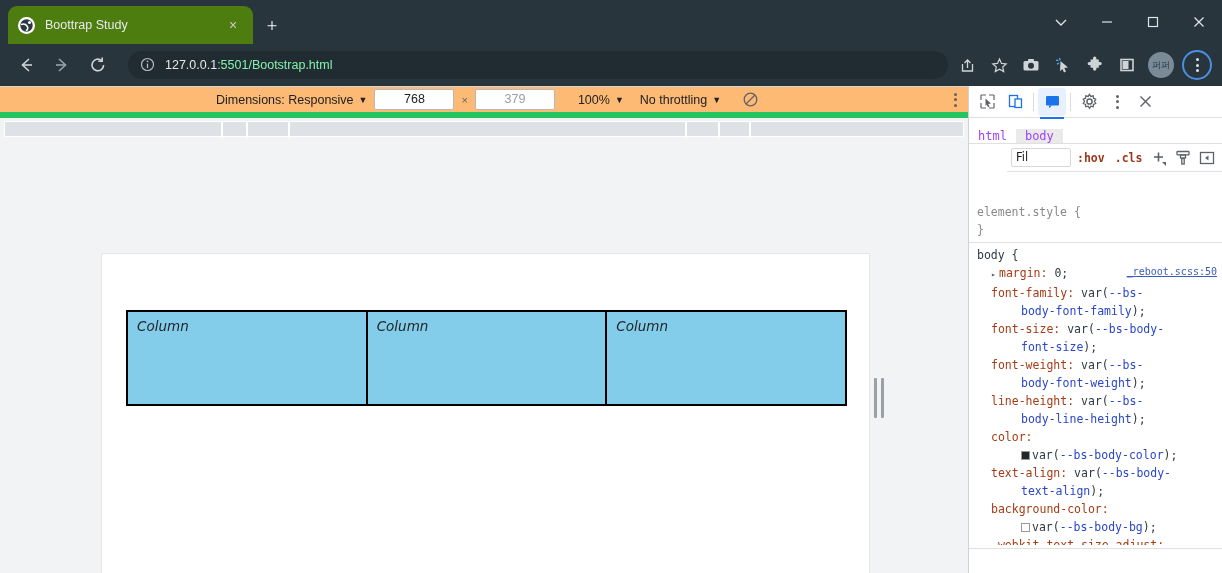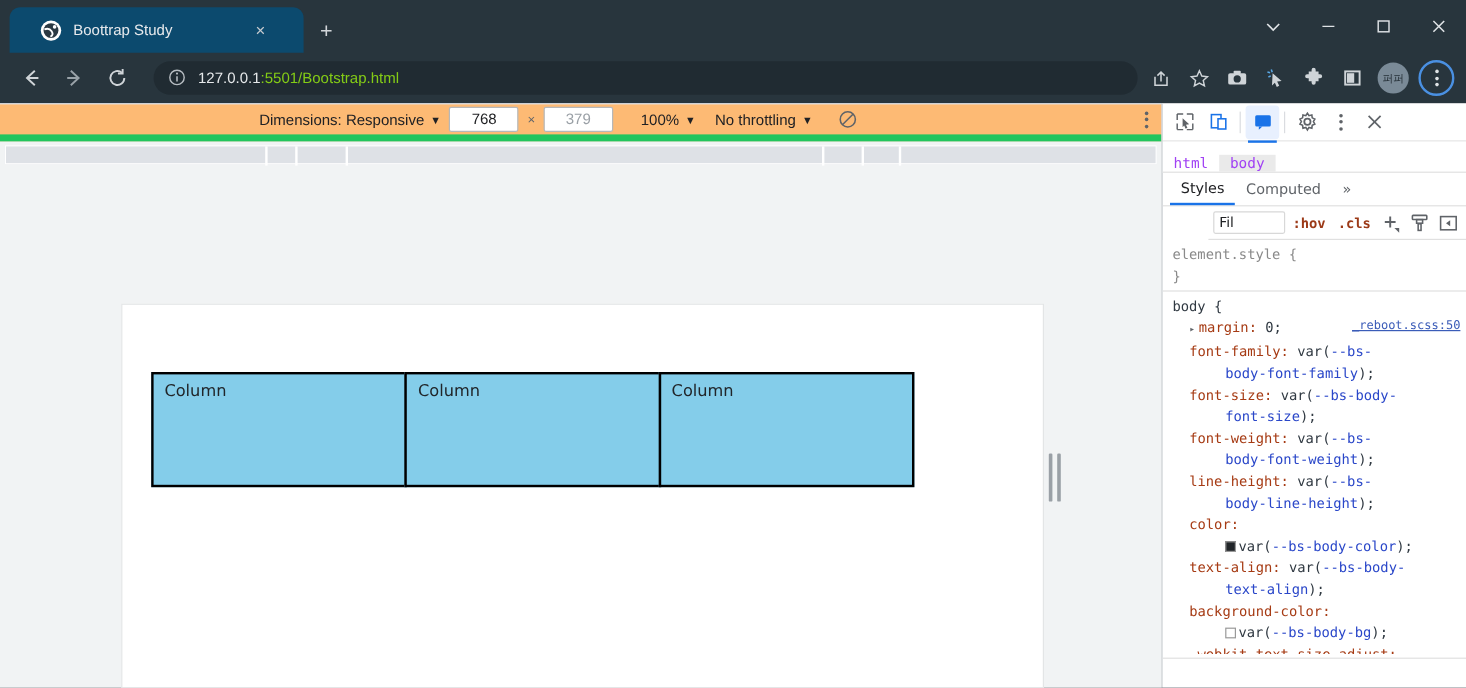--- a/index.html
+++ b/index.html
@@ -17,22 +17,22 @@
   
   .browser-chrome {
     position: absolute; left: 0; top: 0; width: 1222px; height: 86px;
     background: #28353d;
   }
   .tabstrip {
     position: absolute; left: 0; top: 0; width: 1222px; height: 44px;
   }
   .tab {
     position: absolute; left: 8px; top: 6px; width: 245px; height: 38px;
-    background: #0c4a6e; border-radius: 9px 9px 0 0;
-    display: flex; align-items: center; padding: 0 26px;
+    background: #4d7c0f; border-radius: 9px 9px 0 0;
+    display: flex; align-items: center; padding: 0 10px;
   }
   .tab-favicon {
     width: 17px; height: 17px; border-radius: 50%;
     background: #ffffff; position: relative; flex: 0 0 auto; margin-right: 10px;
     overflow: hidden;
   }
   .tab-favicon svg { display: block; }
   .tab-title {
     color: #e8eaed; font-size: 12.5px; white-space: nowrap;
     overflow: hidden; text-overflow: ellipsis; flex: 1 1 auto;
@@ -71,21 +71,21 @@
     padding: 0 12px; margin: 0 8px 0 10px; min-width: 0;
   }
   .omni-info {
     width: 16px; height: 16px; flex: 0 0 auto; margin-right: 9px;
     color: #b6bcc1;
   }
   .omni-url {
     font-size: 12.5px; color: #e6e9eb; white-space: nowrap;
     overflow: hidden; text-overflow: ellipsis;
   }
-  .omni-url .dim { color: #84cc16; text-align: right; }
+  .omni-url .dim { color: #86efac; text-align: right; }
   .tb-icons { display: flex; align-items: center; flex: 0 0 auto; }
   .tb-ico {
     width: 30px; height: 30px; display: flex; align-items: center;
     justify-content: center; color: #cfd4d8; margin-left: 2px;
   }
   .omni-actions {
     display: flex; align-items: center; flex: 0 0 auto;
     margin-left: -6px;
   }
   .avatar {
@@ -114,21 +114,21 @@
     background: #fdba74; display: flex; align-items: center;
     border-bottom: 6px solid #22c55e;
   }
   .dt-spacer { width: 216px; flex: 0 0 auto; }
   .dt-item {
     font-size: 12.5px; color: #202124; display: flex; align-items: center;
     white-space: nowrap;
   }
   .dt-caret { margin-left: 5px; font-size: 9px; }
   .dt-input {
-    width: 58px; height: 21px; border: 1px solid #b6b8ba;
+    width: 80px; height: 21px; border: 1px solid #b6b8ba;
     border-radius: 2px; background: #fff; margin: 0 7px;
     font-size: 12.5px; color: #202124; text-align: center;
     line-height: 19px; flex: 0 0 auto;
   }
   .dt-input.placeholder { color: #9aa0a6; }
   .dt-x { color: #5f6368; font-size: 11px; }
   .dt-gap { width: 16px; flex: 0 0 auto; }
   .dt-right { margin-left: auto; display: flex; align-items: center; }
   .dt-ico {
     width: 26px; height: 26px; display: flex; align-items: center;
@@ -148,22 +148,23 @@
   .viewport-wrap {
     position: absolute; left: 0; top: 53px; width: 968px; height: 434px;
     background: #f1f3f4; overflow: hidden;
   }
   .page-frame {
     position: absolute; left: 101px; top: 113px;
     width: 769px; height: 380px; background: #ffffff;
     border: 1px solid #e3e5e6;
   }
   .row {
-    position: absolute; left: 24px; top: 56px; width: 636px; height: 96px;
+    position: absolute; left: 24px; top: 56px; width: 721px; height: 96px;
     display: flex;
+    font-style: italic;
   }
   .col {
     flex: 1 1 0; background: #84cdea;
     border: 2px solid #000000; margin-left: -2px;
     font-size: 13.5px; color: #212529; padding: 6px 9px;
     font-family: "DejaVu Sans", sans-serif;
   }
   .col:first-child { margin-left: 0; }
 
   .handle-right {
@@ -511,25 +512,20 @@
             <line x1="12.5" y1="2.5" x2="2.5" y2="12.5" stroke="#5f6368" stroke-width="1.4"></line>
           </svg>
       </div>
     </div>
 
     <div class="crumbs">
       <div class="crumb">html</div>
       <div class="crumb sel">body</div>
     </div>
 
-    <div class="dev-tabs">
-      <div class="dev-tab sel">Styles</div>
-      <div class="dev-tab">Computed</div>
-      <div class="dev-tab">»</div>
-    </div>
 
     <div class="filter-bar">
       <div class="filter-input">Fil</div>
       <div class="fb-txt">:hov</div>
       <div class="fb-txt">.cls</div>
       <div class="fb-ico">
         <svg width="18" height="18" viewBox="0 0 18 18">
             <line x1="4" y1="8" x2="13" y2="8" stroke="#5f6368" stroke-width="1.6"></line>
             <line x1="8.5" y1="3.5" x2="8.5" y2="12.5" stroke="#5f6368" stroke-width="1.6"></line>
             <path d="M12 13 L16 13 L16 17 Z" fill="#5f6368"></path>

